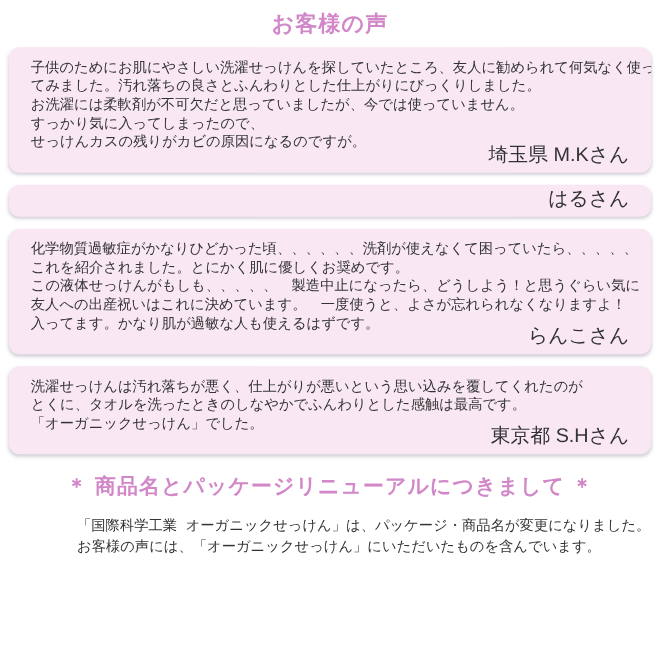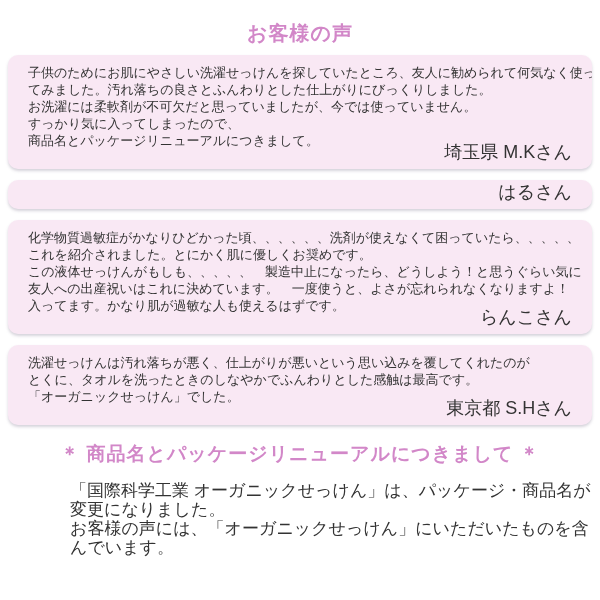--- a/index.html
+++ b/index.html
@@ -10,21 +10,21 @@
     color:#333333;
     overflow:hidden;
     --accent:#d287c8;
     --card-bg:#f9e8f4;
   }
   .page-title {
     text-align:center;
     color:var(--accent);
     font-size:20px;
     font-weight:bold;
-    padding-top:20px;
+    padding-top:8px;
     letter-spacing:1px;
   }
   .cards { margin-top:8px;border-radius:29px; }
   .card {
     background:var(--card-bg);
     border-radius:10px;
     margin:0 8px 11px 8px;
     padding:9px 20px 8px 20px;
     box-shadow:0 2px 3px rgba(165,158,175,0.45);
     font-size:13px;
@@ -41,37 +41,38 @@
   .notice-heading {
     text-align:center;
     color:var(--accent);
     font-size:19px;
     font-weight:bold;
     margin-top:16px;
     letter-spacing:1px;
   }
   .notice-text {
     margin:14px 0 0 70px;
-    font-size:17px;
+    font-size:13px;
     line-height:19px;
+    font-family:Liberation Mono, monospace;
   }
 </style>
 </head>
 <body style="--accent: #d287c8; --card-bg: #f9e8f4; color: rgb(51, 51, 51);">
 
 <div class="page-title">お客様の声</div>
 
 <div class="cards">
   <div class="card">
     <div class="t-lines">
         <div class="t-line">子供のためにお肌にやさしい洗濯せっけんを探していたところ、友人に勧められて何気なく使っ</div>
         <div class="t-line">てみました。汚れ落ちの良さとふんわりとした仕上がりにびっくりしました。</div>
         <div class="t-line">お洗濯には柔軟剤が不可欠だと思っていましたが、今では使っていません。</div>
         <div class="t-line">すっかり気に入ってしまったので、</div>
-        <div class="t-line">商品名とパッケージリニューアルにつきまして。</div>
+        <div class="t-line">せっけんカスの残りがカビの原因になるのですが。</div>
       </div>
     <div class="sig">埼玉県 M.Kさん</div>
   </div>
 
   <div class="card">
     <div class="sig">はるさん</div>
   </div>
 
   <div class="card">
     <div class="t-lines">

